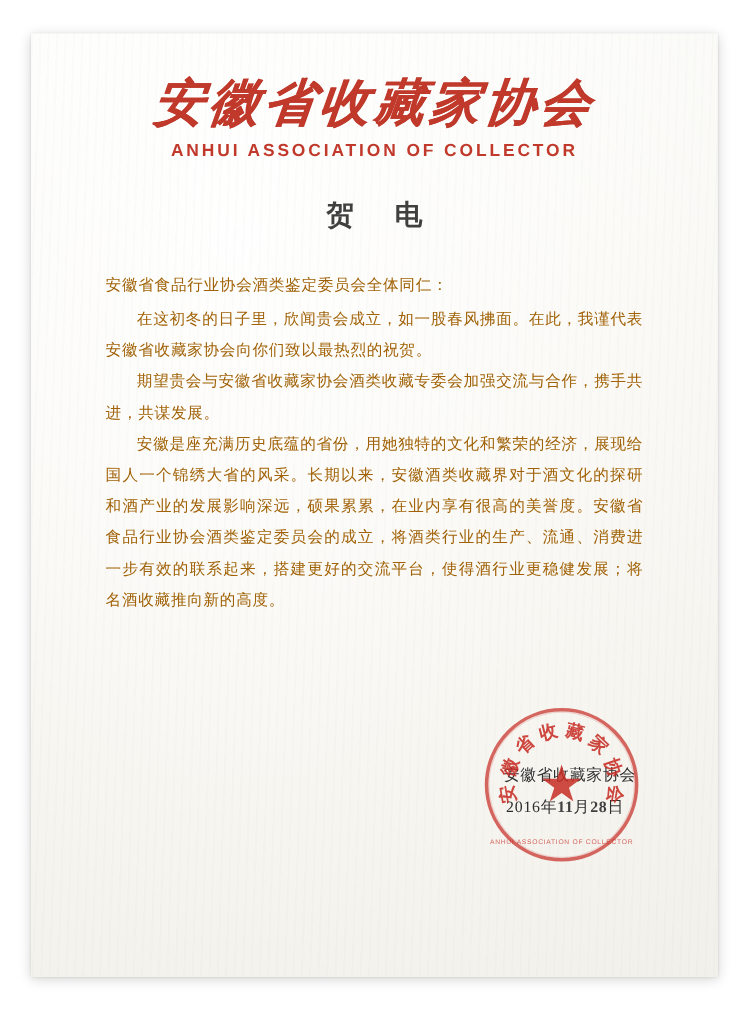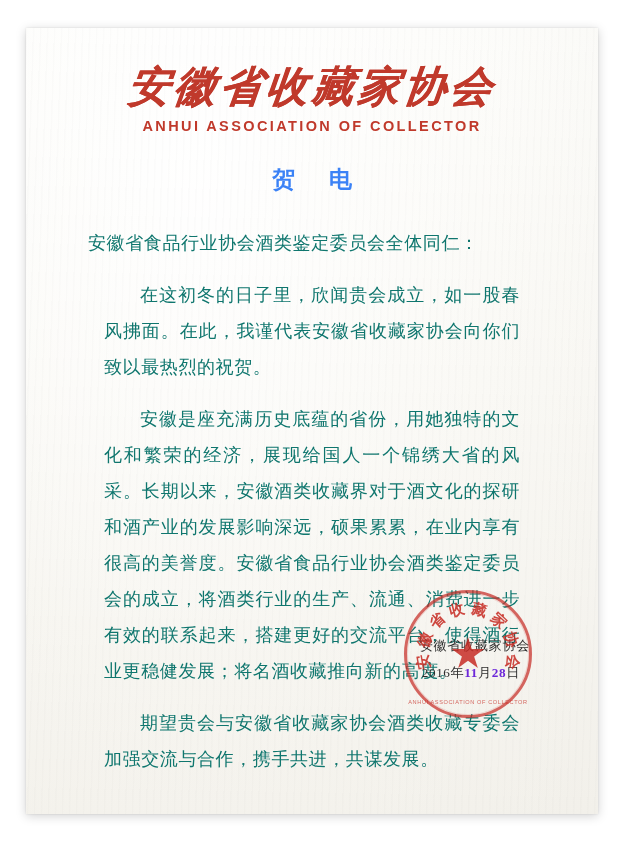--- a/index.html
+++ b/index.html
@@ -79,39 +79,39 @@
     letter-spacing: 2.4px;
     white-space: nowrap;
   }
 
   
   .doc-title {
     margin-top: 30px;
     text-align: center;
     font-size: 23px;
     font-weight: 700;
-    color: #3b82f6;
+    color: #404040;
     letter-spacing: 14px;
     text-indent: 14px;
   }
 
   
   .body-text {
     margin-top: 30px;
-    color: #0f766e;
-    font-size: 18px;
+    color: #a16207;
+    font-size: 13px;
     line-height: 2.0;
     text-align: justify;
     letter-spacing: 0.6px;
   }
   .salutation {
     margin: 0 0 2px 0;
   }
   .para {
-    margin: 16px;
+    margin: 0;
     text-indent: 2em;
   }
 
   
   .sign-block {
     position: absolute;
     right: 62px;
     bottom: 128px;
     width: 230px;
     text-align: right;
@@ -121,21 +121,21 @@
   }
   .sign-org {
     letter-spacing: 0.6px;
     padding-right: 6px;
   }
   .sign-date {
     letter-spacing: 0.6px;
     padding-right: 16px;
   }
   .sign-date .red-num {
-    color: #6d28d9;
+    color: #404040;
     font-weight: 700;
   }
 
   
   .seal {
     position: absolute;
     right: 66px;
     bottom: 96px;
     width: 128px;
     height: 128px;
@@ -200,22 +200,22 @@
       <div class="letterhead">
         <div class="org-name-cn">安徽省收藏家协会</div>
         <div class="org-name-en">ANHUI ASSOCIATION OF COLLECTOR</div>
       </div>
 
       <div class="doc-title">贺 电</div>
 
       <div class="body-text">
         <p class="salutation">安徽省食品行业协会酒类鉴定委员会全体同仁：</p>
         <p class="para">在这初冬的日子里，欣闻贵会成立，如一股春风拂面。在此，我谨代表安徽省收藏家协会向你们致以最热烈的祝贺。</p>
+        <p class="para">期望贵会与安徽省收藏家协会酒类收藏专委会加强交流与合作，携手共进，共谋发展。</p>
         <p class="para">安徽是座充满历史底蕴的省份，用她独特的文化和繁荣的经济，展现给国人一个锦绣大省的风采。长期以来，安徽酒类收藏界对于酒文化的探研和酒产业的发展影响深远，硕果累累，在业内享有很高的美誉度。安徽省食品行业协会酒类鉴定委员会的成立，将酒类行业的生产、流通、消费进一步有效的联系起来，搭建更好的交流平台，使得酒行业更稳健发展；将名酒收藏推向新的高度。</p>
-        <p class="para">期望贵会与安徽省收藏家协会酒类收藏专委会加强交流与合作，携手共进，共谋发展。</p>
       </div>
     </div>
 
     <div class="sign-block">
       <div class="sign-org">安徽省收藏家协会</div>
       <div class="sign-date">
         <span>2016</span><span>年</span><span class="red-num">11</span><span>月</span><span class="red-num">28</span><span>日</span>
       </div>
     </div>
 

